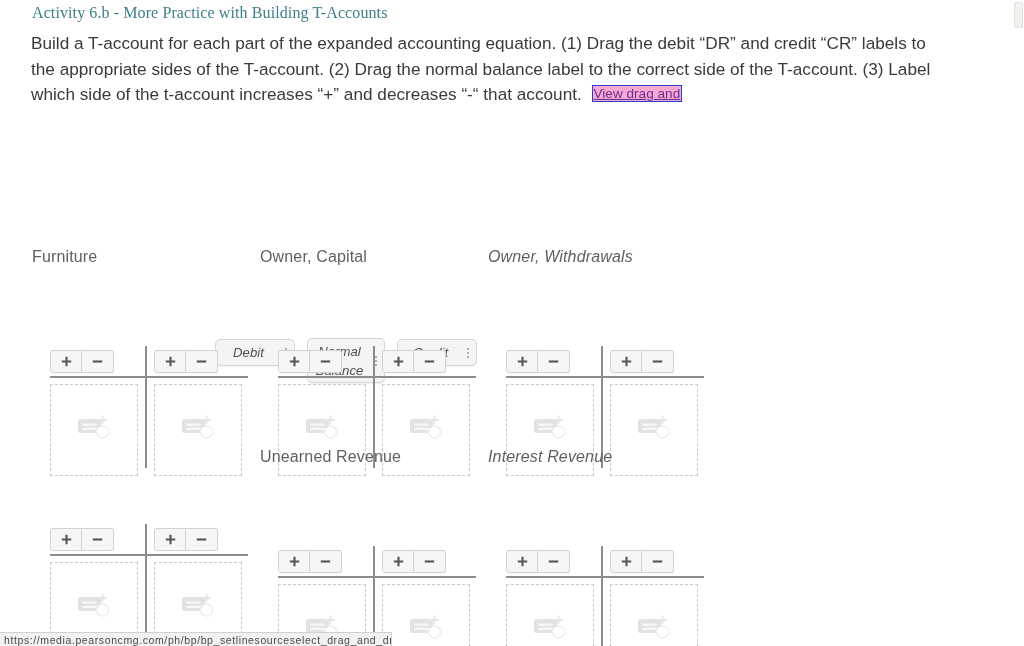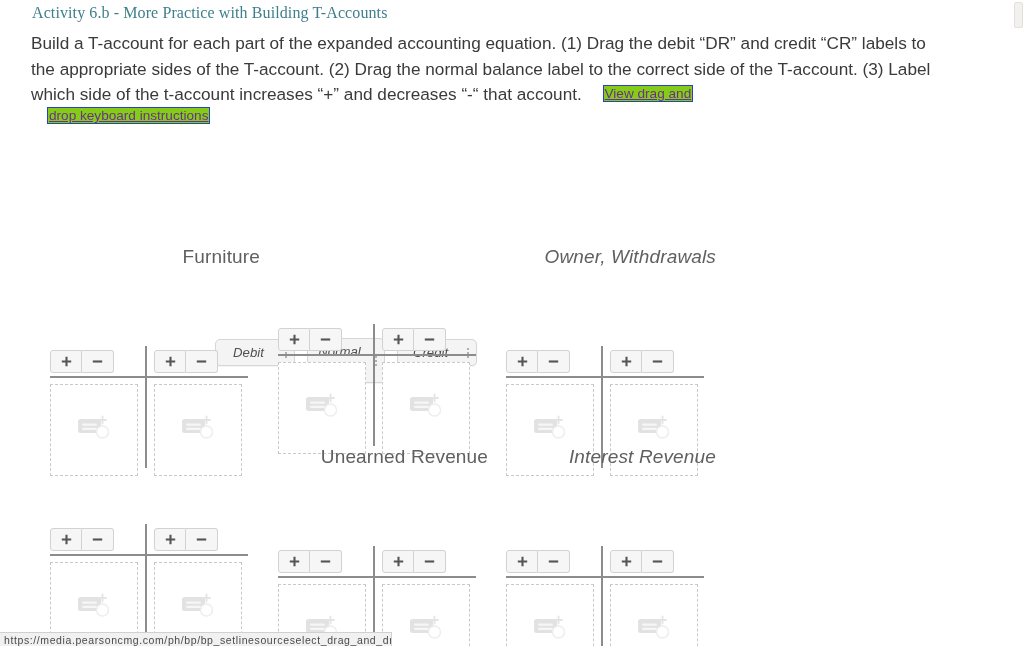--- a/index.html
+++ b/index.html
@@ -33,27 +33,27 @@
     line-height: 25.5px;
     color: #3a3a3a;
     font-family: "Liberation Sans", sans-serif;
   }
 
   .kb-link {
     color: #6b2f8f;
     text-decoration: underline;
     border: 1px solid #2b40c8;
     padding: 0px 1px;
-    margin: 0 16px;
+    margin: 0 5px;
     font-size: 13.6px;
     line-height: 15px;
     display: inline-block;
     vertical-align: 2px;
     cursor: pointer;
-    background: #84cc16;
+    background: #f9a8d4;
   }
   .kb-link.second {
     position: absolute;
     left: 0px;
     top: 76px;
   }
 
   
   #chip-tray {
     position: absolute;
@@ -116,22 +116,22 @@
   }
   .t-account {
     position: absolute;
     width: 228px;
   }
   .t-account.col0 { left: 32px; }
   .t-account.col1 { left: 260px; }
   .t-account.col2 { left: 488px; font-style: italic; }
 
   .account-name {
-    text-align: right;
-    font-size: 19px;
+    text-align: left;
+    font-size: 16px;
     color: #606060;
     letter-spacing: 0.15px;
     height: 22px;
     line-height: 22px;
     white-space: nowrap;
   }
 
   .t-body {
     position: relative;
     margin-top: 22px;
@@ -244,21 +244,20 @@
     border-radius: 2px;
   }
 </style>
 </head>
 <body>
 
 <div id="activity-title">Activity 6.b - More Practice with Building T-Accounts</div>
 
 <div id="instructions">
   <span>Build a T-account for each part of the expanded accounting equation. (1) Drag the debit “DR” and credit “CR” labels to the appropriate sides of the T-account. (2) Drag the normal balance label to the correct side of the T-account. (3) Label which side of the t-account increases “+” and decreases “-“ that account. </span><a class="kb-link">View drag and</a>
-  <a class="kb-link second">drop keyboard instructions</a>
 </div>
 
 <div id="chip-tray">
 
   <div class="chip" id="chip-debit">
     <span class="chip-label">Debit</span>
     <span class="grip">
       <i></i>
         <i></i>
         <i></i>
@@ -338,20 +337,21 @@
       <circle cx="25.5" cy="19" r="6" fill="#ffffff" stroke="#ededed" stroke-width="1.4"></circle>
       <path d="M25.5 3.5 v7 M22 7 h7" stroke="#e4e4e4" stroke-width="1.8" stroke-linecap="round"></path>
     </svg></span>
         </div>
       </div>
             <div class="t-hline"></div>
             <div class="t-vline"></div>
           </div>
         </div>
         <div class="t-account col1">
+          <div class="account-name">Owner, Capital</div>
           <div class="t-body">
 
       <div class="side left">
         <div class="pm-group">
           <button class="pm-btn plus" title="+">
                 <svg width="11" height="11" viewBox="0 0 11 11">
                   <path d="M5.5 0.8 v9.4 M0.8 5.5 h9.4" stroke="#555" stroke-width="2.1" stroke-linecap="butt"></path>
                 </svg>
               </button>
           <button class="pm-btn minus" title="−">

